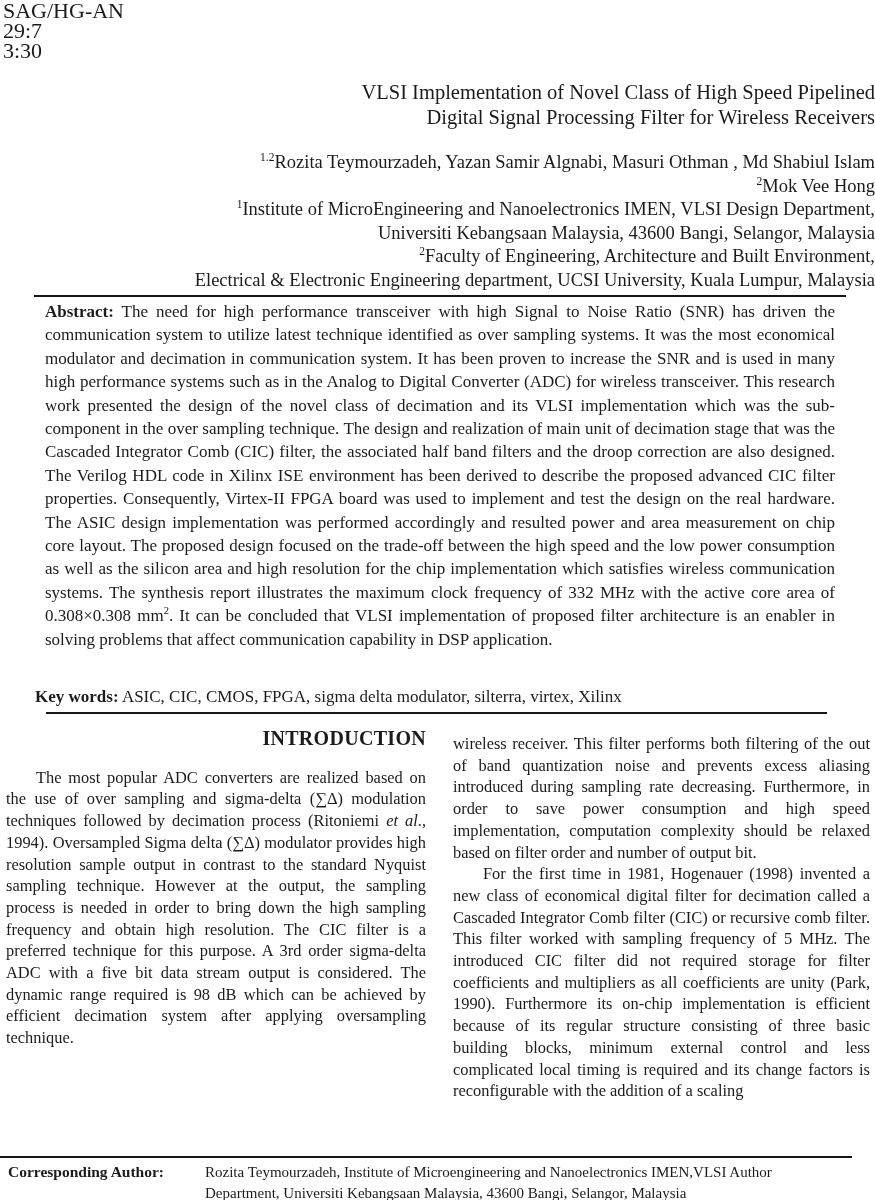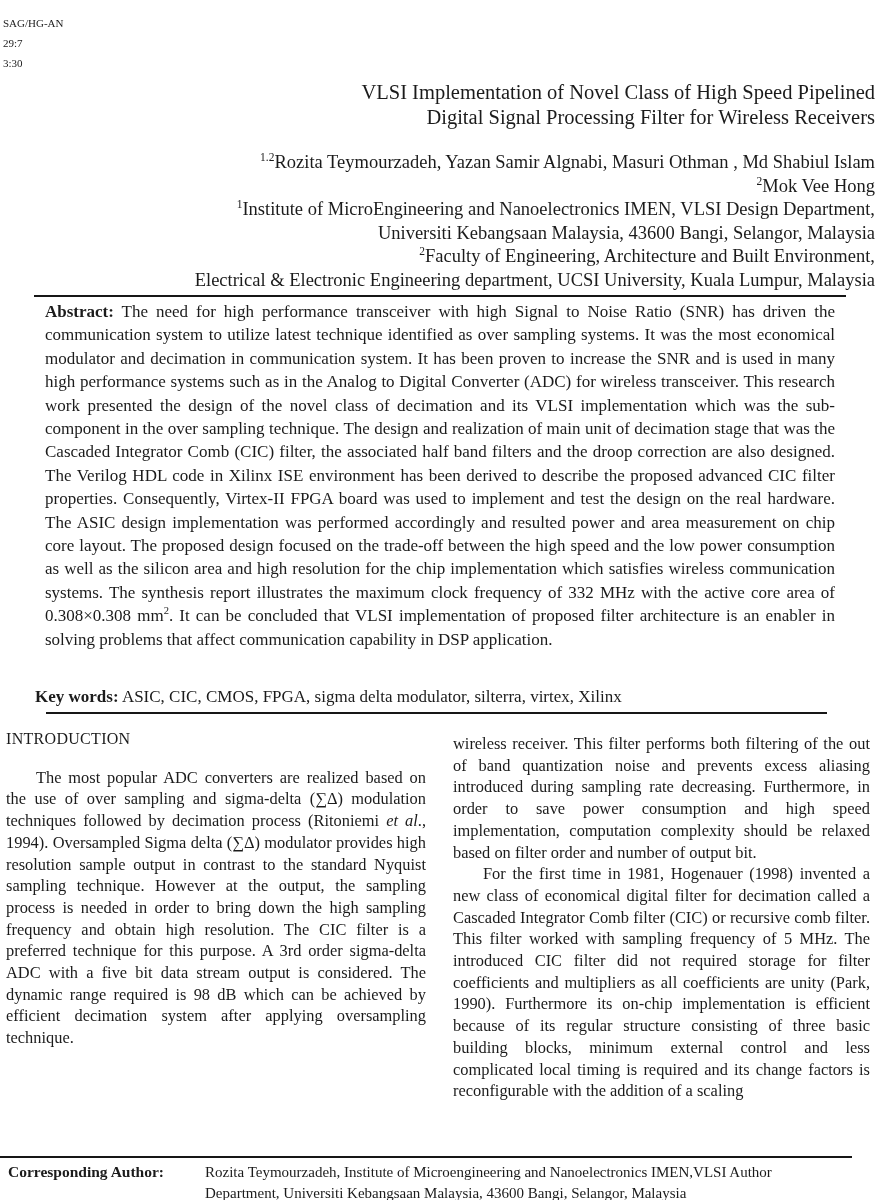--- a/index.html
+++ b/index.html
@@ -2,21 +2,21 @@
 <html><head>
 <meta charset="utf-8">
 <style>
   html,body{margin:0;padding:0;background:#e8e8e8;}
   .sheet{
     position:relative;width:875px;height:1200px;background:#ffffff;
     font-family:"Liberation Serif","DejaVu Serif",serif;color:#1b1b1b;
     overflow:hidden;
   }
   
-  .header-meta{position:absolute;top:1px;left:3px;font-size:11px;line-height:20px;margin-top:12px;}
+  .header-meta{position:absolute;top:1px;left:3px;font-size:22px;line-height:20px;}
   
   .paper-title{position:absolute;top:80px;left:0;right:0;text-align:right;
     font-weight:normal;font-size:20.5px;line-height:25px;}
   
   .authors-block{position:absolute;top:151px;left:0;right:0;text-align:right;
     font-size:18.5px;line-height:23.6px;}
   sup{font-size:0.62em;line-height:0;}
   
   .rule{position:absolute;border-top:2px solid #161616;height:0;}
   .rule-affil{top:295px;left:34px;width:812px;}
@@ -26,21 +26,21 @@
   .abstract{position:absolute;top:300px;left:45px;width:790px;
     font-size:17px;line-height:23.4px;text-align:justify;}
   .abstract b,.keywords b,.footer-label{font-weight:bold;}
   
   .keywords{position:absolute;top:687px;left:35px;width:790px;font-size:17px;}
   
   .columns{position:absolute;top:727px;left:6px;width:864px;display:flex;}
   .col{width:420px;font-size:16.4px;line-height:21.7px;text-align:justify;}
   .col-left{margin-right:27px;}
   .col-right{width:417px;padding-top:6px;}
-  .col h3{margin:1px 0 17px 0;text-align:left;font-size:16px;font-weight:normal;
+  .col h3{margin:1px 0 17px 0;text-align:right;font-size:20px;font-weight:bold;
     letter-spacing:0.3px;}
   .col p{margin:0;text-indent:30px;}
   .col p.no-indent{text-indent:0;}
   
   .footer{position:absolute;top:1162px;left:8px;width:860px;display:flex;
     font-size:15px;line-height:20.5px;}
   .footer-label{width:197px;flex:none;font-size:15.5px;}
   .footer-text{width:645px;}
 </style>
 </head>

